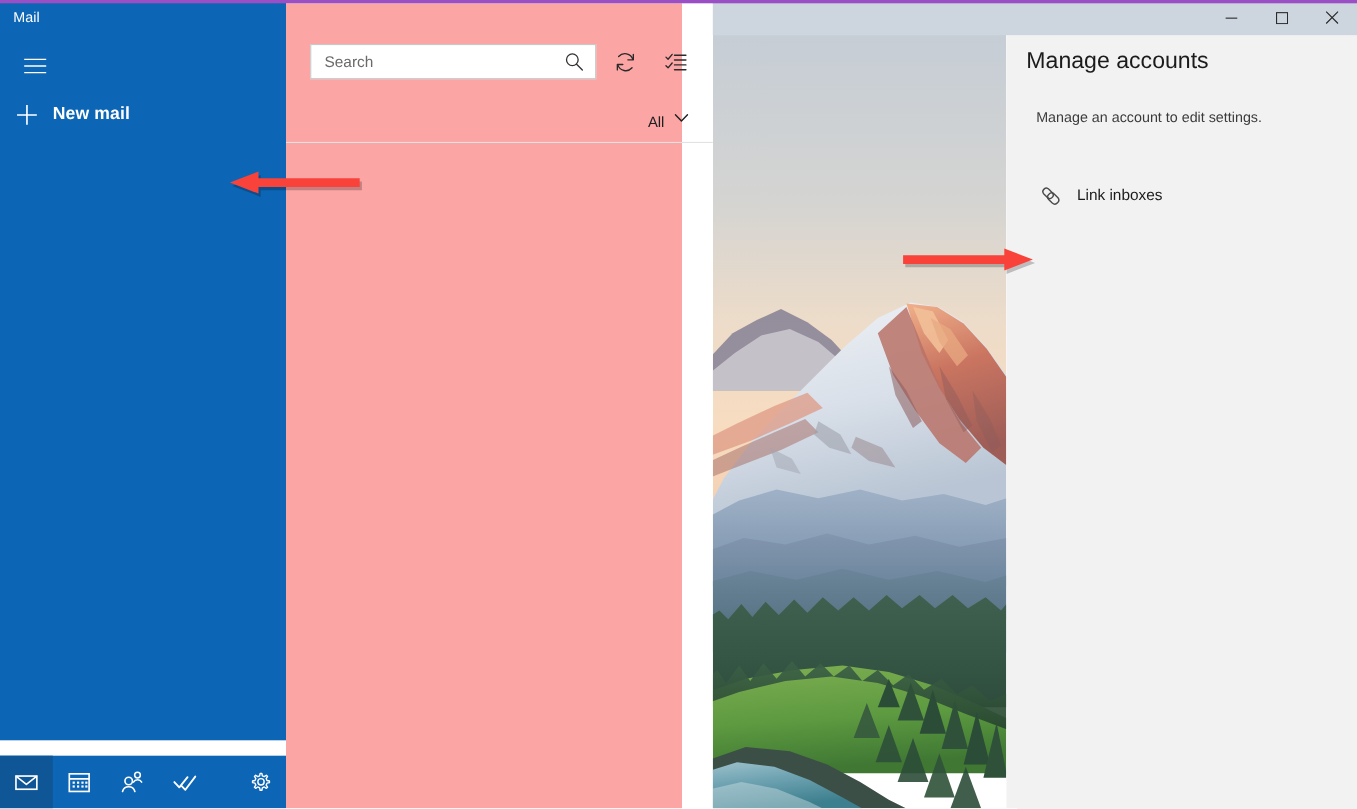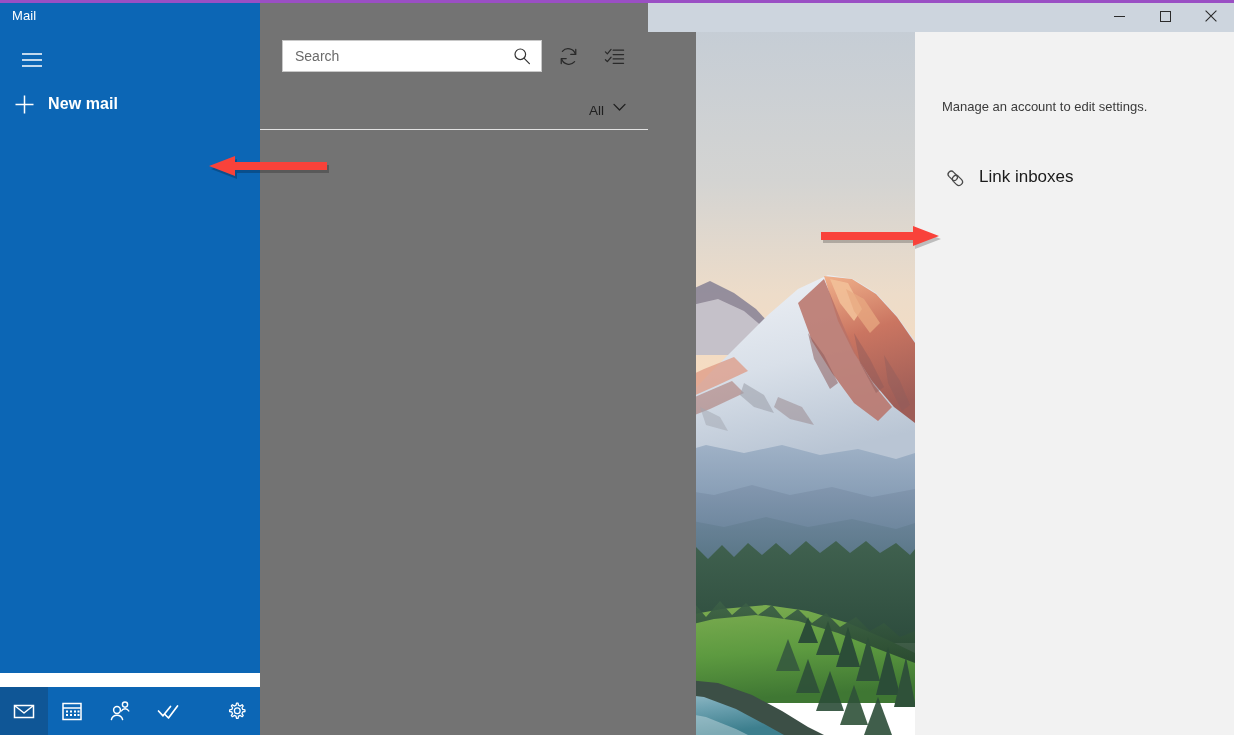--- a/index.html
+++ b/index.html
@@ -88,22 +88,22 @@
     width: 48px; height: 48px;
     display: flex; align-items: center; justify-content: center;
     color: #ffffff;
   }
   .appbar-btn.selected { background: #0f5696; }
   .appbar-btn.spacer-gap { margin-left: 20px; }
 
   
   .listcol {
     position: absolute; top: 3px; left: 260px;
-    width: 436px; height: 732px;
-    background: #737373;
+    width: 360px; height: 732px;
+    background: #fca5a5;
     z-index: 30;
   }
   .search-row {
     position: absolute; top: 35px; left: 22px;
     display: flex; align-items: center;
   }
   .search-box {
     position: relative;
     width: 260px; height: 32px;
     border: 1px solid #c8c8c8;
@@ -176,21 +176,21 @@
   .acct-row {
     position: absolute; left: 14px;
     width: 292px; height: 44px;
     display: flex; align-items: center;
     color: #1b1b1b;
   }
   .acct-row .acct-ico {
     width: 50px; min-width: 50px;
     display: flex; align-items: center; justify-content: center;
   }
-  .acct-row .acct-label { font-size: 17px; }
+  .acct-row .acct-label { font-size: 14px; }
   #acct-link { top: 123px; }
   #acct-add  { top: 181px; }
 
   
   .arrow { position: absolute; z-index: 70; pointer-events: none; }
   #arrow-accounts { left: 205px; top: 152px; }
   #arrow-addaccount { left: 818px; top: 222px; }
 </style>
 </head>
 <body>
@@ -448,20 +448,21 @@
                    L17.9 17.4 L15.9 16.1 L14.1 16.9 L13.6 19.2 L12.0 19.2 L11.5 16.9
                    L9.7 16.1 L7.7 17.4 L6.6 16.3 L7.9 14.3 L7.1 12.5 L4.8 12.0
                    L4.8 10.4 L7.1 9.9 L7.9 8.1 L6.6 6.1 L7.7 5.0 L9.7 6.3 L11.5 5.5 Z" fill="none" stroke="#ffffff" stroke-width="1.35" stroke-linejoin="round"></path>
           <circle cx="12.8" cy="11.2" r="3" fill="none" stroke="#ffffff" stroke-width="1.35"></circle>
         </svg>
       </div>
     </div>
   </div>
 
   <div class="acctpane">
+    <div class="acct-title">Manage accounts</div>
     <div class="acct-sub">Manage an account to edit settings.</div>
 
     <div class="acct-row" id="acct-link">
       <span class="acct-ico">
         <svg width="23" height="23" viewBox="0 0 24 24">
           <path d="M6.4 6.2 A3.3 3.3 0 0 1 11.0 6.4 L14.2 9.6 A3.3 3.3 0 0 1 14.0 14.2
                    A3.3 3.3 0 0 1 9.4 14.0 L6.2 10.8 A3.3 3.3 0 0 1 6.4 6.2 Z" fill="none" stroke="#4a4a4a" stroke-width="1.35"></path>
           <path d="M11.0 11.0 A3.6 3.6 0 0 1 16.0 10.8 L19.4 14.2 A3.6 3.6 0 0 1 19.2 19.2
                    A3.6 3.6 0 0 1 14.2 19.4 L10.8 16.0 A3.6 3.6 0 0 1 11.0 11.0 Z" fill="none" stroke="#4a4a4a" stroke-width="1.35"></path>
         </svg>

